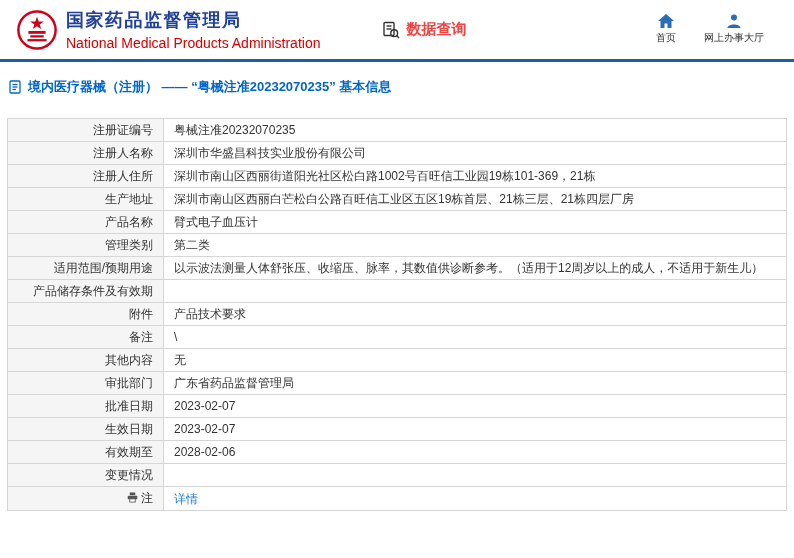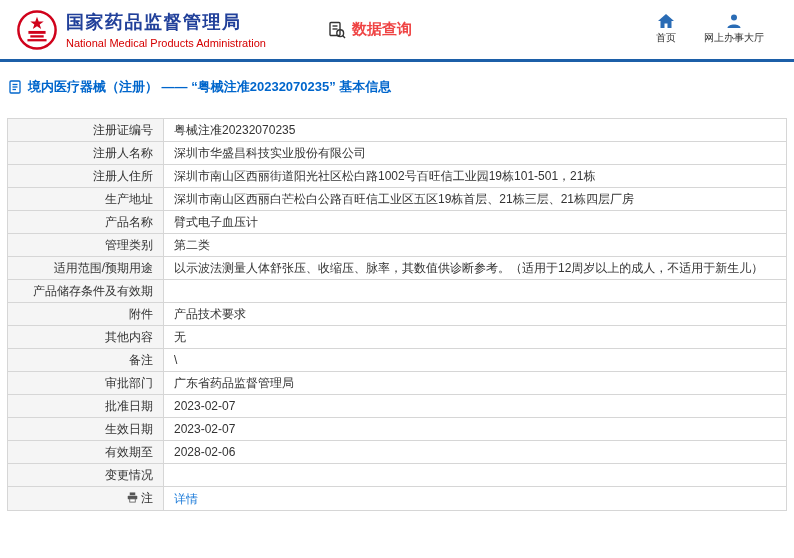--- a/index.html
+++ b/index.html
@@ -4,21 +4,21 @@
 <style>
   * { margin: 0; padding: 0; box-sizing: border-box; }
   html,body { width: 794px; height: 558px; background: #fff;
     font-family: "Liberation Sans", sans-serif; overflow: hidden; }
 
   
   .header { display: flex; align-items: center; height: 62px;
     padding: 0 30px 0 16px; border-bottom: 3px solid #1c5fa8; background: #fff; }
   .logo-area { display: flex; align-items: center; gap: 8px; }
   .titles .cn { font-size: 18px; font-weight: bold; color: #21409a; letter-spacing: 1.5px; }
-  .titles .en { font-size: 11px; color: #d50000; margin-top: 3px; }
+  .titles .en { font-size: 14px; color: #d50000; margin-top: 3px; }
   .query-nav { display: flex; align-items: center; gap: 6px; margin-left: 62px;
     font-size: 15px; font-weight: bold; color: #ef4444; cursor: pointer; }
   .header-right { margin-left: auto; display: flex; gap: 28px; }
   .hr-item { display: flex; flex-direction: column; align-items: center; gap: 3px;
     font-size: 10px; color: #333; cursor: pointer; white-space: nowrap; }
 
   
   .crumb { display: flex; align-items: center; gap: 6px;
     padding: 16px 10px 10px 8px; color: #0066cc; font-size: 13px; font-weight: 600; }
 
@@ -105,21 +105,21 @@
       <tr>
         <td class="label-cell"><span>注册证编号</span></td>
         <td class="value-cell">粤械注准20232070235</td>
       </tr>
       <tr>
         <td class="label-cell"><span>注册人名称</span></td>
         <td class="value-cell">深圳市华盛昌科技实业股份有限公司</td>
       </tr>
       <tr>
         <td class="label-cell"><span>注册人住所</span></td>
-        <td class="value-cell">深圳市南山区西丽街道阳光社区松白路1002号百旺信工业园19栋101-501，21栋</td>
+        <td class="value-cell">深圳市南山区西丽街道阳光社区松白路1002号百旺信工业园19栋101-369，21栋</td>
       </tr>
       <tr>
         <td class="label-cell"><span>生产地址</span></td>
         <td class="value-cell">深圳市南山区西丽白芒松白公路百旺信工业区五区19栋首层、21栋三层、21栋四层厂房</td>
       </tr>
       <tr>
         <td class="label-cell"><span>产品名称</span></td>
         <td class="value-cell">臂式电子血压计</td>
       </tr>
       <tr>
@@ -132,26 +132,26 @@
       </tr>
       <tr>
         <td class="label-cell"><span>产品储存条件及有效期</span></td>
         <td class="value-cell"></td>
       </tr>
       <tr>
         <td class="label-cell"><span>附件</span></td>
         <td class="value-cell">产品技术要求</td>
       </tr>
       <tr>
+        <td class="label-cell"><span>备注</span></td>
+        <td class="value-cell">\</td>
+      </tr>
+      <tr>
         <td class="label-cell"><span>其他内容</span></td>
         <td class="value-cell">无</td>
-      </tr>
-      <tr>
-        <td class="label-cell"><span>备注</span></td>
-        <td class="value-cell">\</td>
       </tr>
       <tr>
         <td class="label-cell"><span>审批部门</span></td>
         <td class="value-cell">广东省药品监督管理局</td>
       </tr>
       <tr>
         <td class="label-cell"><span>批准日期</span></td>
         <td class="value-cell">2023-02-07</td>
       </tr>
       <tr>

